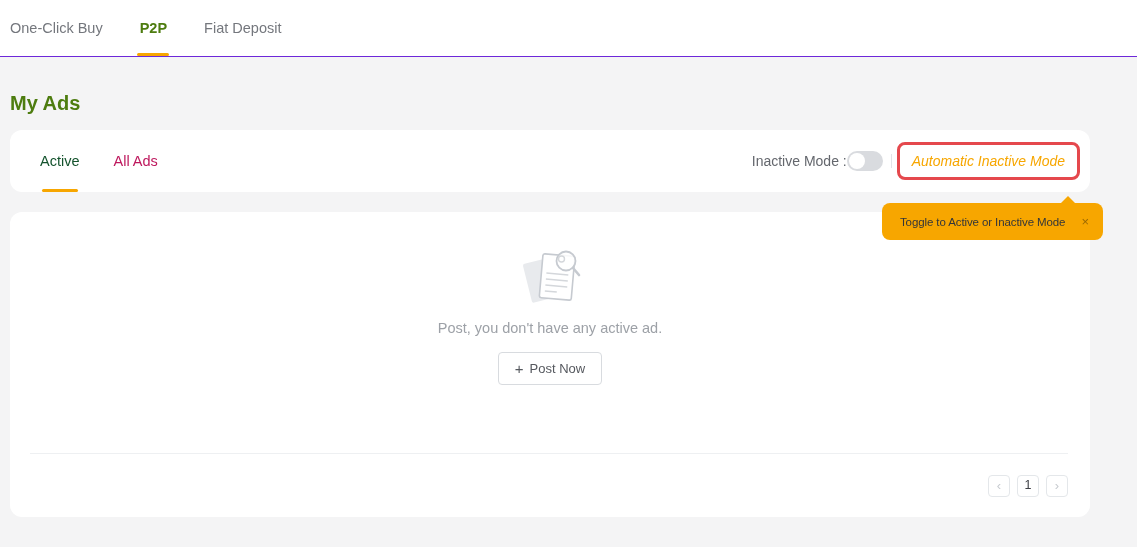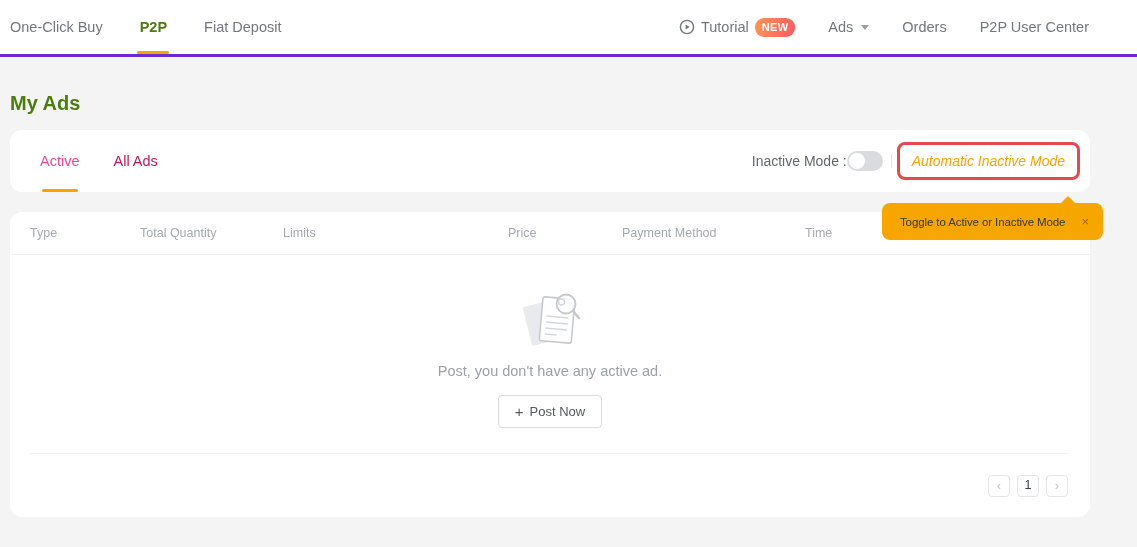--- a/index.html
+++ b/index.html
@@ -5,21 +5,21 @@
   * { margin:0; padding:0; box-sizing:border-box; }
   html,body { width:1137px; height:547px; overflow:hidden; }
   body {
     font-family:"Liberation Sans", sans-serif;
     background:#f4f4f5;
     color:#17181a;
     position:relative;
   }
   
   .topnav {
-    height:57px; background:#fff; border-bottom:3px solid #6d28d9;
+    height:57px; background:#fff; border-bottom:1px solid #6d28d9;
     display:flex; align-items:stretch; padding-left:10px; padding-right:48px;
   }
   .nav-left { display:flex; align-items:stretch; }
   .nav-item {
     display:flex; align-items:center; margin-right:37px; position:relative;
     font-size:14.5px; color:#74777d; cursor:pointer; white-space:nowrap;
   }
   .nav-item.active { color:#4d7c0f; font-weight:700; }
   .nav-item.active::after {
     content:""; position:absolute; bottom:0; left:50%; transform:translateX(-50%);
@@ -43,21 +43,21 @@
   .tab-card {
     background:#fff; border-radius:12px; height:62px;
     display:flex; align-items:center; justify-content:space-between;
     padding:0 10px 0 30px;
   }
   .tabs { display:flex; align-items:stretch; height:100%; gap:34px; }
   .tab {
     display:flex; align-items:center; font-size:14.5px; color:#be185d;
     position:relative; cursor:pointer;
   }
-  .tab.active { color:#ec4899; }
+  .tab.active { color:#14532d; }
   .tab.active::after {
     content:""; position:absolute; bottom:0; left:50%; transform:translateX(-50%);
     width:36px; height:3px; background:#f7a600; border-radius:2px;
   }
   .mode-control { display:flex; align-items:center; }
   .mode-label { font-size:14px; color:#64676d; }
   .toggle {
     width:36px; height:20px; border-radius:10px; background:#d9dbdf;
     position:relative; cursor:pointer; flex:none;
   }
@@ -127,42 +127,20 @@
     <div class="nav-item">
       <span>One-Click Buy</span>
     </div>
     <div class="nav-item active">
       <span>P2P</span>
     </div>
     <div class="nav-item">
       <span>Fiat Deposit</span>
     </div>
   </div>
-  <div class="nav-right">
-    <div class="nav-link">
-      <span style="display:flex">
-        <svg width="16" height="16" viewBox="0 0 16 16">
-          <circle cx="8" cy="8" r="6.6" fill="none" stroke="#74777d" stroke-width="1.4"></circle>
-          <path d="M6.6 5.4 L10.6 8 L6.6 10.6 Z" fill="#74777d"></path>
-        </svg>
-      </span>
-      <span>Tutorial</span>
-      <span class="badge-new">NEW</span>
-    </div>
-    <div class="nav-link">
-      <span>Ads</span>
-      <span class="caret-down"></span>
-    </div>
-    <div class="nav-link">
-      <span>Orders</span>
-    </div>
-    <div class="nav-link">
-      <span>P2P User Center</span>
-    </div>
-  </div>
 </header>
 
 <main class="content">
   <h1 class="page-title">My Ads</h1>
 
   <section class="tab-card">
     <div class="tabs">
       <div class="tab active">
         <span>Active</span>
       </div>
@@ -176,28 +154,20 @@
         <div class="knob"></div>
       </div>
       <div class="mode-divider"></div>
       <div class="highlight-box">
         <span class="auto-inactive-link">Automatic Inactive Mode</span>
       </div>
     </div>
   </section>
 
   <section class="table-card">
-    <div class="table-header">
-      <span class="th col-type">Type</span>
-      <span class="th col-qty">Total Quantity</span>
-      <span class="th col-limits">Limits</span>
-      <span class="th col-price">Price</span>
-      <span class="th col-pay">Payment Method</span>
-      <span class="th col-time">Time</span>
-    </div>
 
     <div class="empty-state">
       <span class="empty-icon">
         <svg width="68" height="58" viewBox="0 0 68 58">
           <g transform="rotate(-14 26 32)">
             <rect x="11" y="12" width="30" height="40" rx="2" fill="#e8eaed"></rect>
           </g>
           <g transform="rotate(5 41 30)">
             <rect x="25" y="7" width="32" height="44" rx="2" fill="#ffffff" stroke="#c6cad0" stroke-width="1.6"></rect>
             <line x1="30" y1="26" x2="52" y2="26" stroke="#d4d7db" stroke-width="1.6"></line>

